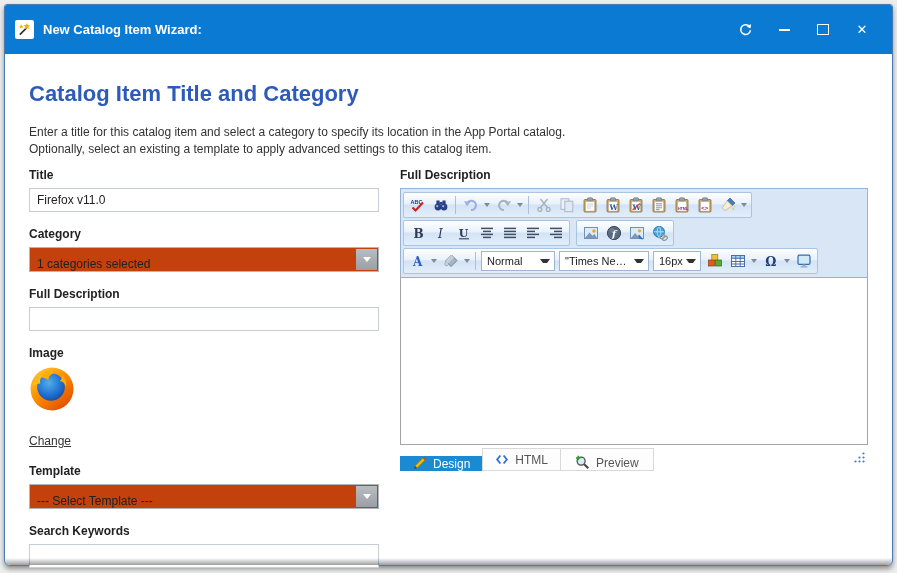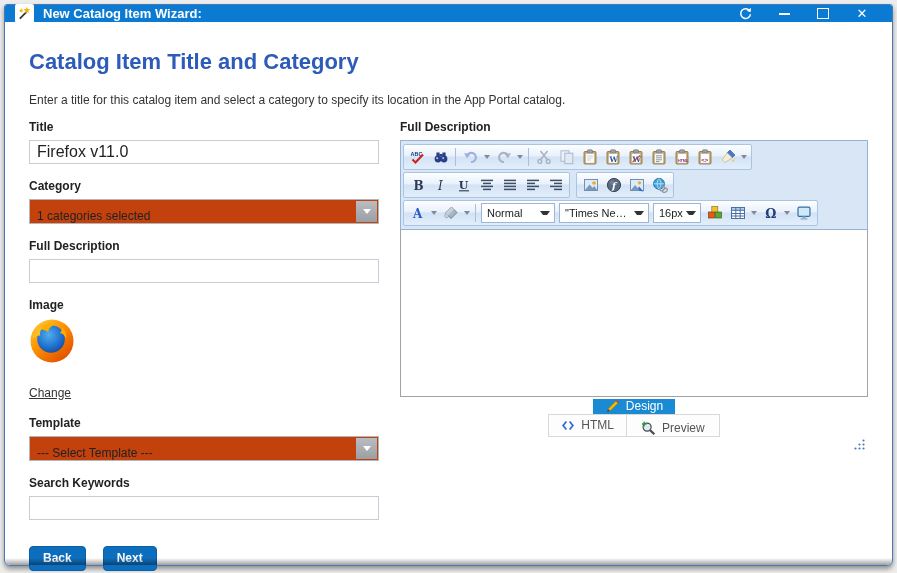--- a/index.html
+++ b/index.html
@@ -5,42 +5,42 @@
   html,body{margin:0;padding:0;}
   body{width:897px;height:573px;background:#ededed;position:relative;overflow:hidden;
        font-family:"Liberation Sans",sans-serif;}
   .window{position:absolute;left:4px;top:4px;width:887px;height:560px;background:#fff;
           border:1px solid #4a7ab5;border-radius:3px 3px 6px 6px;
           box-shadow:0 3px 5px rgba(0,0,0,.4);}
   .window::after{content:"";position:absolute;left:0;right:0;bottom:0;height:7px;
           background:linear-gradient(rgba(0,0,0,0),rgba(0,0,0,.38));
           border-radius:0 0 6px 6px;pointer-events:none;}
   
-  .titlebar{height:17px;background:#0a7ad3;border-radius:2px 2px 0 0;display:flex;
+  .titlebar{height:49px;background:#0a7ad3;border-radius:2px 2px 0 0;display:flex;
             align-items:center;padding:0 10px;}
   .app-icon{width:19px;height:19px;background:#fff;border-radius:2px;display:flex;
             align-items:center;justify-content:center;margin-right:9px;}
   .win-title{color:#fff;font-weight:bold;font-size:13px;}
   .win-controls{margin-left:auto;display:flex;align-items:center;gap:23px;margin-right:12px;}
   .wc{color:#fff;width:16px;height:16px;display:flex;align-items:center;justify-content:center;
       font-size:13px;cursor:default;}
   .wc-min{width:11px;height:2px;background:#fff;display:block;}
   .wc-max{width:10px;height:9px;border:1.5px solid #fff;display:block;}
   
   .content{padding:27px 24px 0 24px;color:#333;}
   h1{margin:0;font-size:22px;font-weight:bold;color:#2d5bb9;}
   .intro{margin-top:17px;font-size:12px;line-height:16.5px;color:#333;}
   .columns{display:flex;margin-top:11px;}
   .left-col{width:350px;margin-right:21px;flex:none;}
   .right-col{flex:1;min-width:0;}
   .fld{margin-top:15px;}
   .fld:first-child{margin-top:0;}
   .fld-label{font-size:12px;font-weight:bold;color:#222;margin-bottom:6px;}
   .txt-input{box-sizing:border-box;width:100%;height:24px;border:1px solid #c6cdd4;
-             font-size:16px;padding:0 7px;font-family:"Liberation Sans",sans-serif;color:#222;
+             font-size:12px;padding:0 7px;font-family:"Liberation Sans",sans-serif;color:#222;
              outline:none;background:#fff;}
   .dropdown{box-sizing:border-box;height:25px;background:#c2410c;border:1px solid #b2b6ba;
             position:relative;display:flex;align-items:flex-end;font-size:12px;color:#222;
             padding:0 26px 0 7px;cursor:default;}
   .dd-btn{position:absolute;right:1px;top:1px;bottom:1px;width:21px;
           background:linear-gradient(#b9bcc1,#9b9ea3);display:flex;align-items:center;
           justify-content:center;}
   .dd-btn i{display:block;width:0;height:0;border-left:4.5px solid transparent;
             border-right:4.5px solid transparent;border-top:5.5px solid #fff;}
   .change-link{display:inline-block;margin-top:18px;font-size:12px;color:#333;
@@ -63,21 +63,21 @@
               border-right:3.5px solid transparent;border-top:4px solid #7e8a99;}
   .tb-combo{box-sizing:border-box;height:20px;background:#fff;border:1px solid #9eb6d4;
             display:flex;align-items:center;font-size:11px;color:#222;padding:0 4px 0 5px;
             margin:0 2px;cursor:pointer;white-space:nowrap;overflow:hidden;}
   .tb-combo .cc{margin-left:auto;padding-left:4px;display:block;width:0;height:0;flex:none;
             border-left:3.5px solid transparent;border-right:3.5px solid transparent;
             border-top:4px solid #333;}
   .combo-text{overflow:hidden;text-overflow:ellipsis;white-space:nowrap;}
   .editor-canvas{box-sizing:border-box;border:1px solid #a3a3a3;border-top:none;height:167px;
                  background:#fff;font-size:12px;padding:4px;outline:none;}
-  .tab-bar{display:flex;margin-top:2px;align-items:center;height:24px;flex-direction:column;}
+  .tab-bar{display:flex;margin-top:2px;align-items:flex-end;height:24px;}
   .tab{display:flex;align-items:center;gap:6px;font-size:12px;cursor:pointer;}
   .tab-design{background:#1a8ad3;color:#fff;padding:0 12px;}
   .tab-rest{display:flex;border:1px solid #d9d9d9;background:#fdfdfd;}
   .tab-html{color:#555;padding:0 12px;border-right:1px solid #d9d9d9;}
   .tab-preview{color:#555;padding:0 14px;margin-top:6px;}
   .grip{margin-left:auto;align-self:center;margin-right:2px;cursor:nwse-resize;}
 </style>
 </head>
 <body>
 
@@ -106,20 +106,21 @@
           <span class="wc-max"></span>
         </span>
       <span class="wc">✕</span>
     </span>
   </div>
 
   <div class="content">
     <h1>Catalog Item Title and Category</h1>
     <div class="intro">
       <div>Enter a title for this catalog item and select a category to specify its location in the App Portal catalog.</div>
+      <div>Optionally, select an existing a template to apply advanced settings to this catalog item.</div>
     </div>
 
     <div class="columns">
 
       <div class="left-col">
 
         <div class="fld">
           <div class="fld-label">Title</div>
           <input class="txt-input" type="text" value="Firefox v11.0" style="">
         </div>

